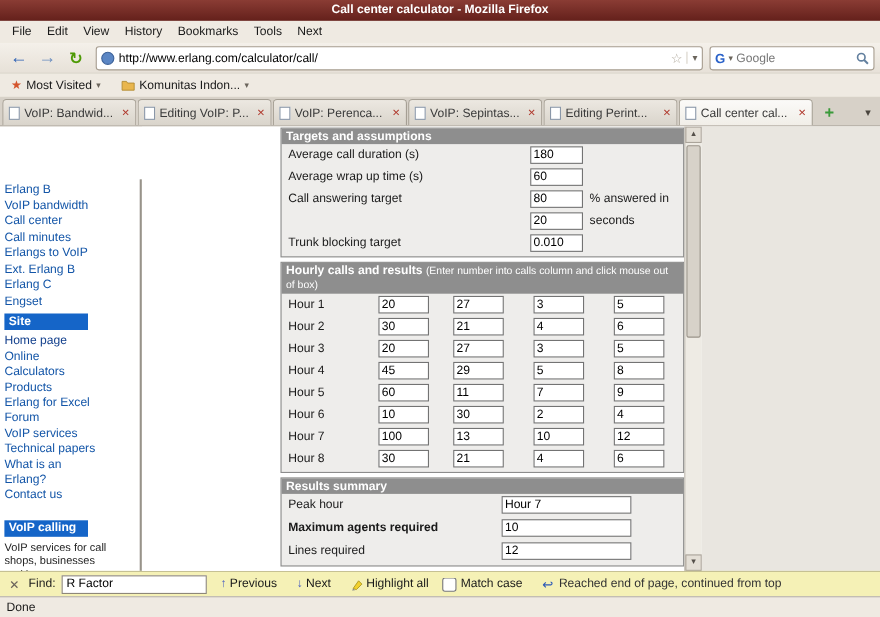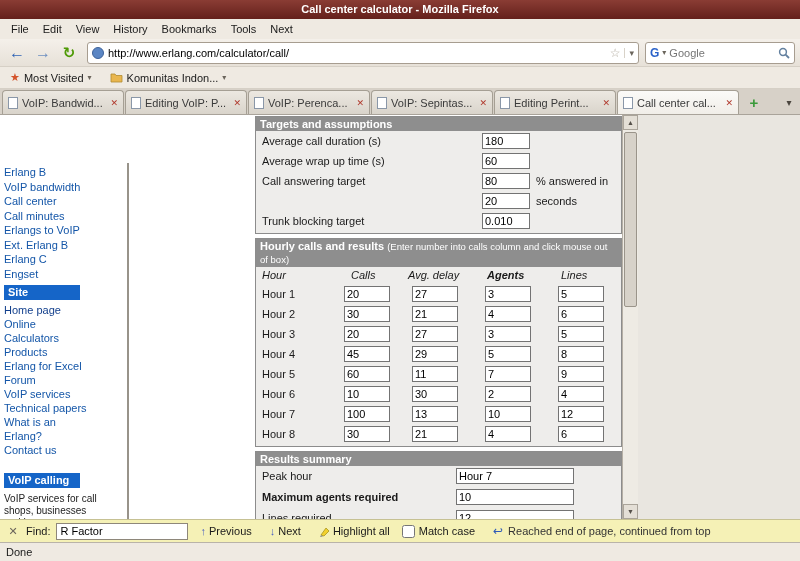--- a/index.html
+++ b/index.html
@@ -274,27 +274,20 @@
             <span class="lbl">Trunk blocking target</span>
             <input class="calc" value="0.010" style="">
           </div>
         </div>
 
         <div class="section">
           <div class="sechead">
             <span>Hourly calls and results</span>
             <span class="note">(Enter number into calls column and click mouse out of box)</span>
           </div>
-          <div class="colhead">
-            <span class="h0">Hour</span>
-            <span class="h1">Calls</span>
-            <span class="h2">Avg. delay</span>
-            <span class="h3">Agents</span>
-            <span class="h4">Lines</span>
-          </div>
           <div class="hrow">
             <span class="hlabel">Hour 1</span>
             <input class="calc c1" value="20" style="">
             <input class="calc c2" value="27" style="">
             <input class="calc c3" value="3" style="">
             <input class="calc c4" value="5" style="">
           </div>
           <div class="hrow">
             <span class="hlabel">Hour 2</span>
             <input class="calc c1" value="30" style="">

